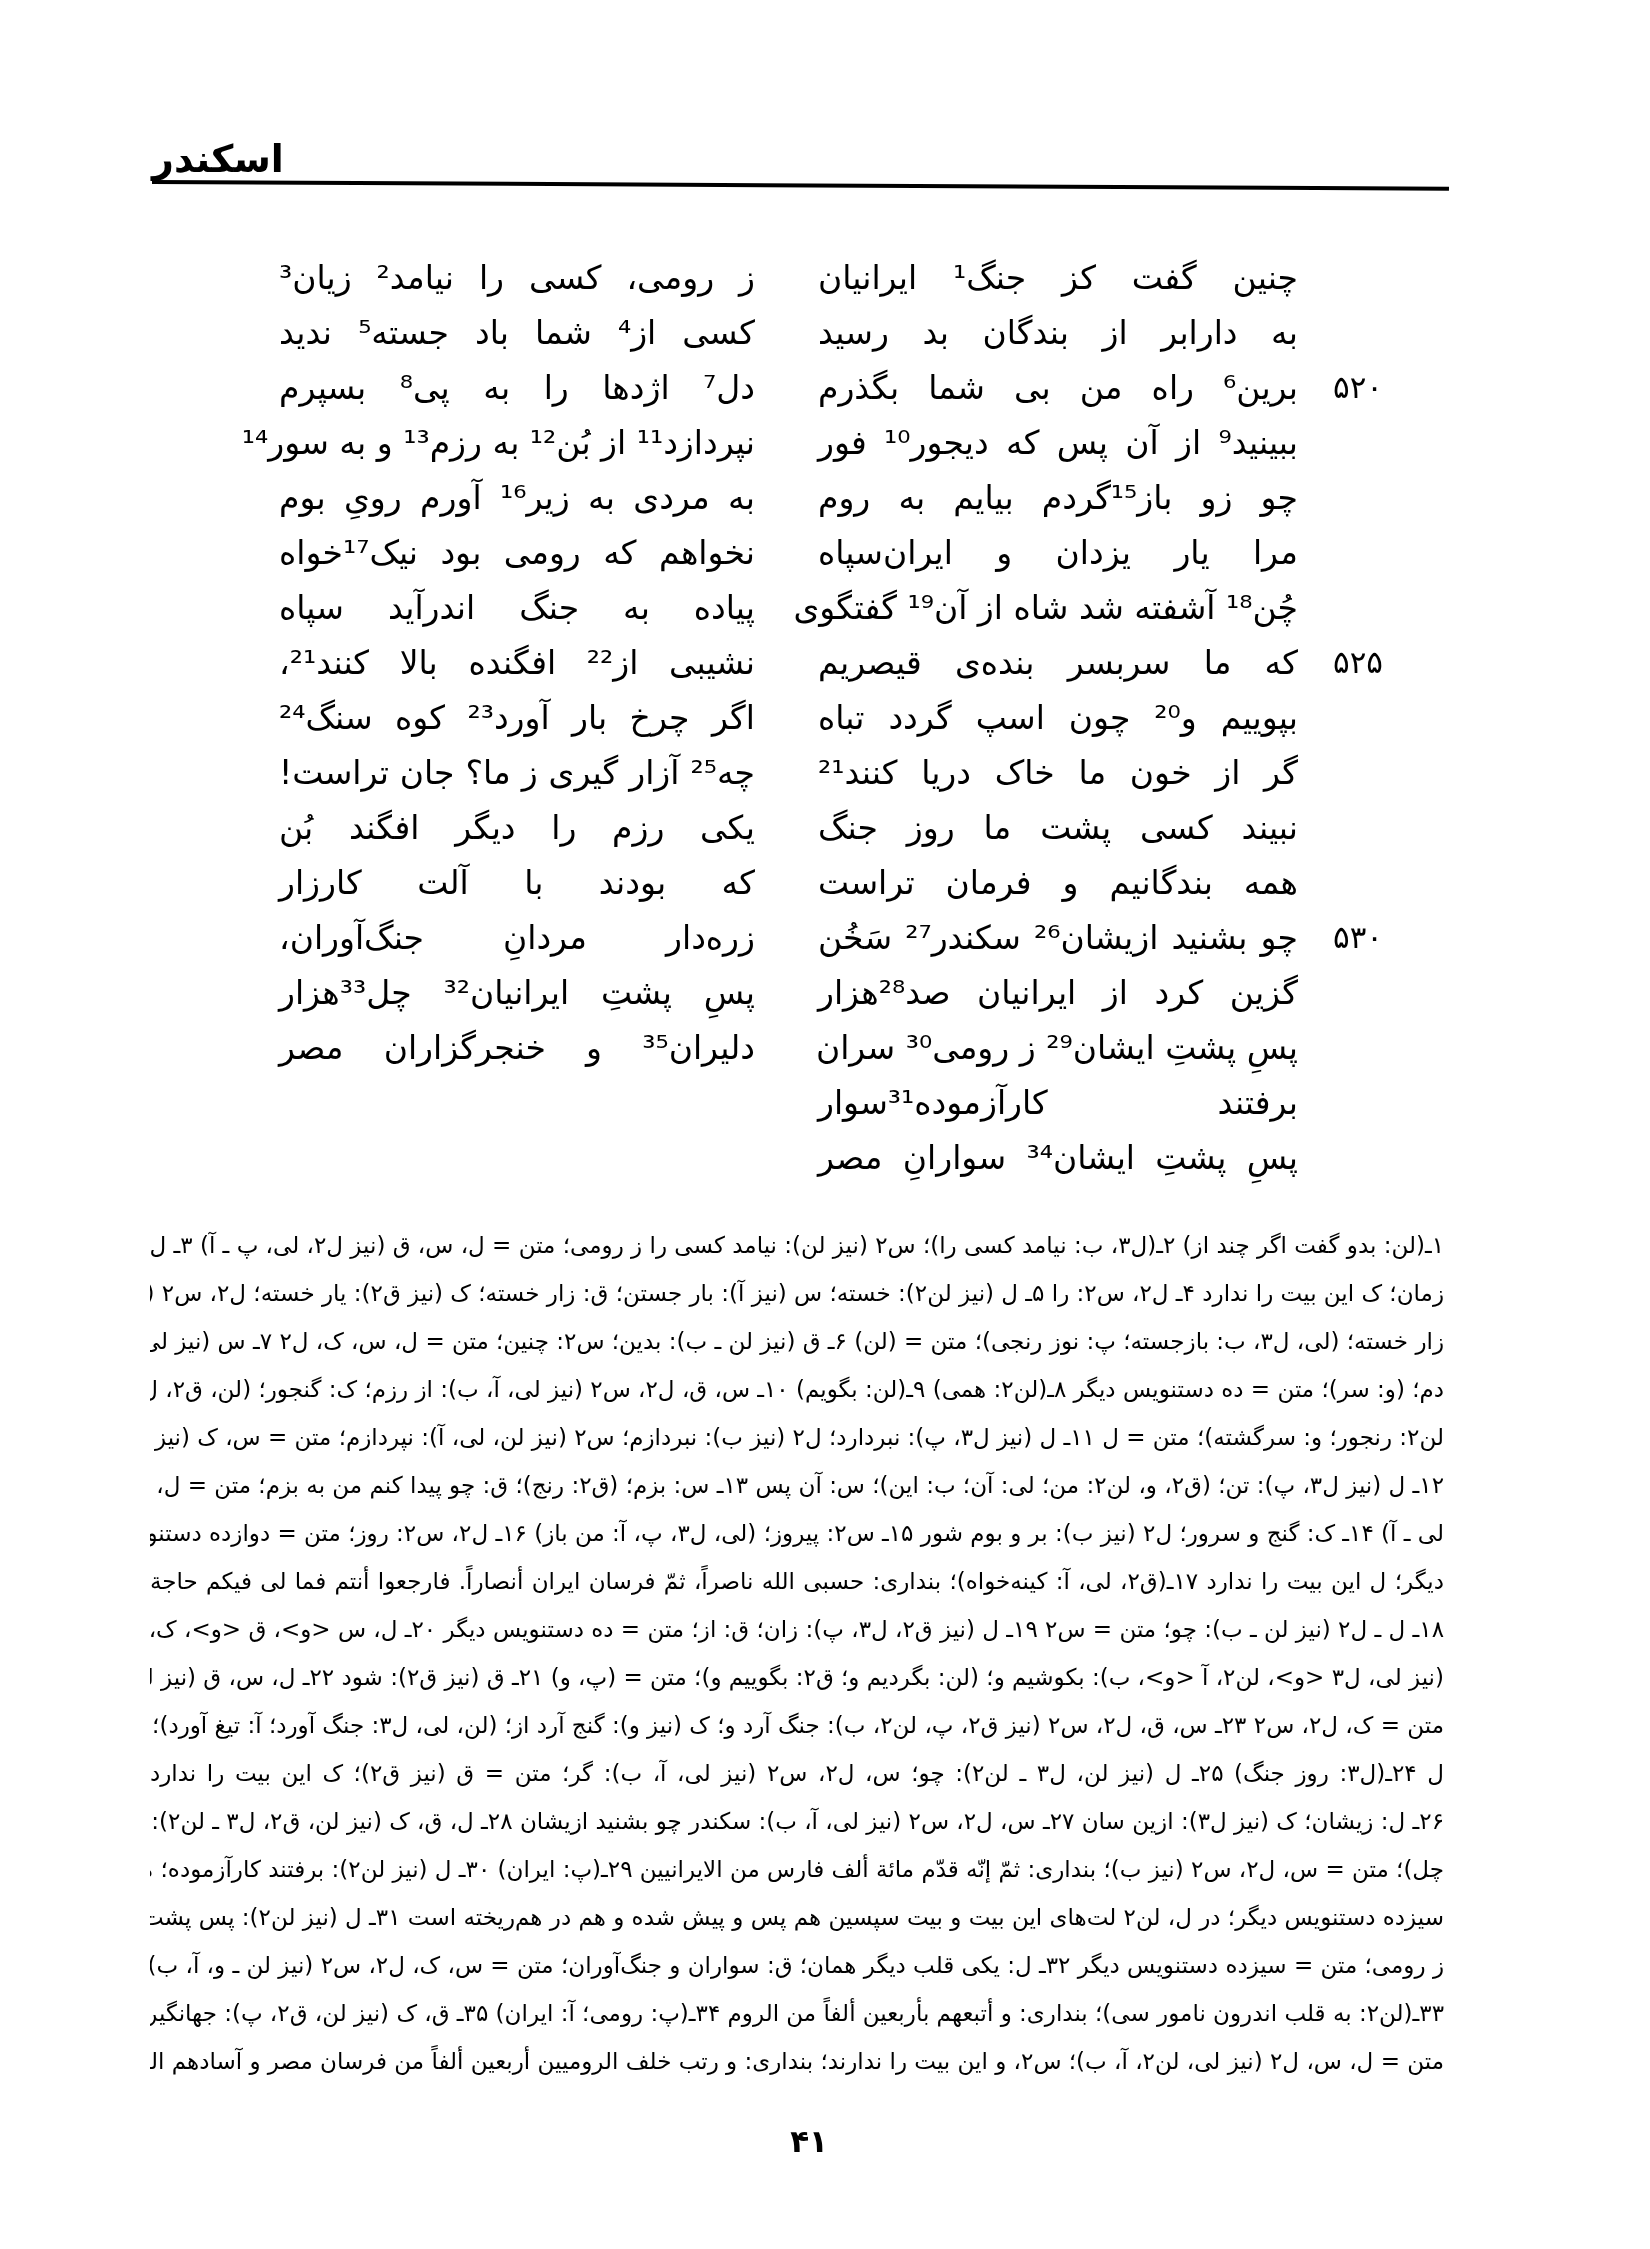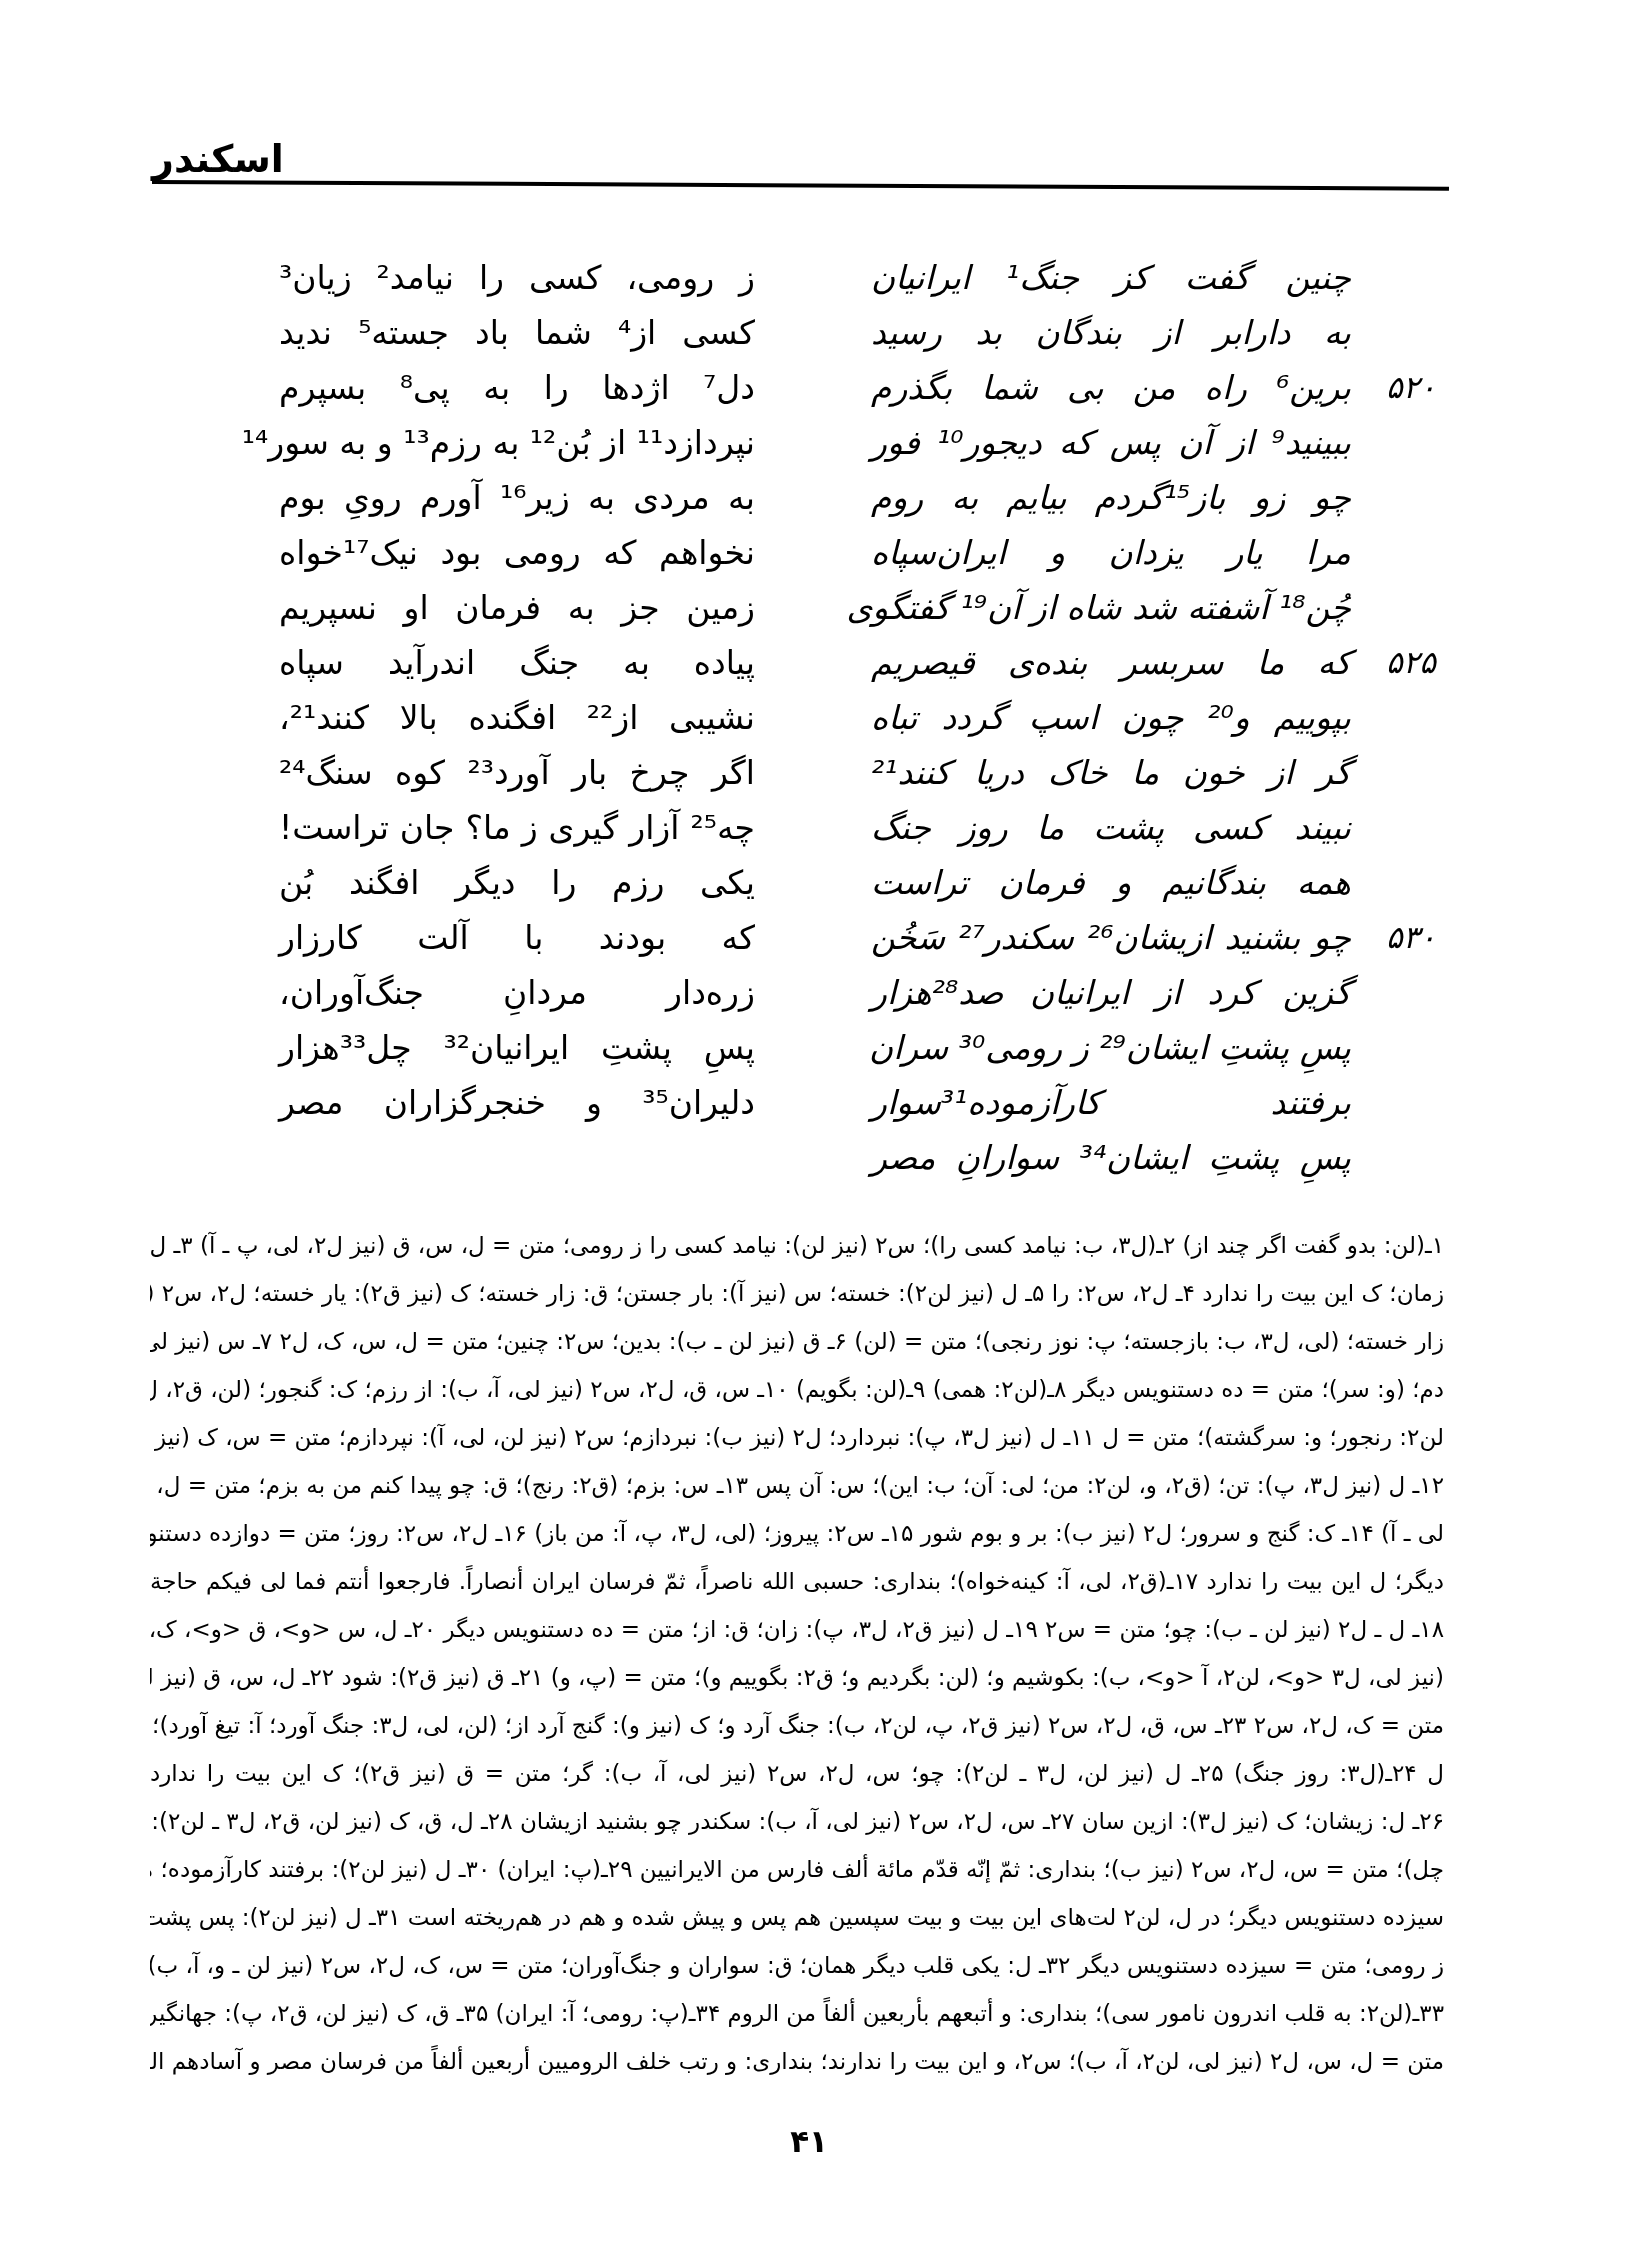--- a/index.html
+++ b/index.html
@@ -33,21 +33,21 @@
     height: 3.5px;
     background: #000;
     transform: rotate(0.3deg);
     transform-origin: left center;
   }
   .verse-col {
     position: absolute;
     top: 250px;
     direction: rtl;
   }
-  .verse-col.right { left: 871px; width: 480px; font-style: italic; }
+  .verse-col.right { left: 818px; width: 480px; }
   .verse-col.left  { left: 279px;  width: 476px; }
   .verse-line {
     position: relative;
     height: 55px;
     line-height: 55px;
     font-size: 33px;
     font-family: "DejaVu Sans", sans-serif;
     text-align: justify;
     text-align-last: justify;
     white-space: nowrap;
@@ -183,23 +183,20 @@
       <span class="txt">دل⁷ اژدها را به پی⁸ بسپرم</span>
     </div>
   <div class="verse-line">
       <span class="txt">نپردازد¹¹ از بُن¹² به رزم¹³ و به سور¹⁴</span>
     </div>
   <div class="verse-line">
       <span class="txt">به مردی به زیر¹⁶ آورم رویِ بوم</span>
     </div>
   <div class="verse-line">
       <span class="txt">نخواهم که رومی بود نیک¹⁷خواه</span>
-    </div>
-  <div class="verse-line">
-      <span class="txt">زمین جز به فرمان او نسپریم</span>
     </div>
   <div class="verse-line">
       <span class="txt">پیاده به جنگ اندرآید سپاه</span>
     </div>
   <div class="verse-line">
       <span class="txt">نشیبی از²² افگنده بالا کنند²¹،</span>
     </div>
   <div class="verse-line">
       <span class="txt">اگر چرخ بار آورد²³ کوه سنگ²⁴</span>
     </div>

